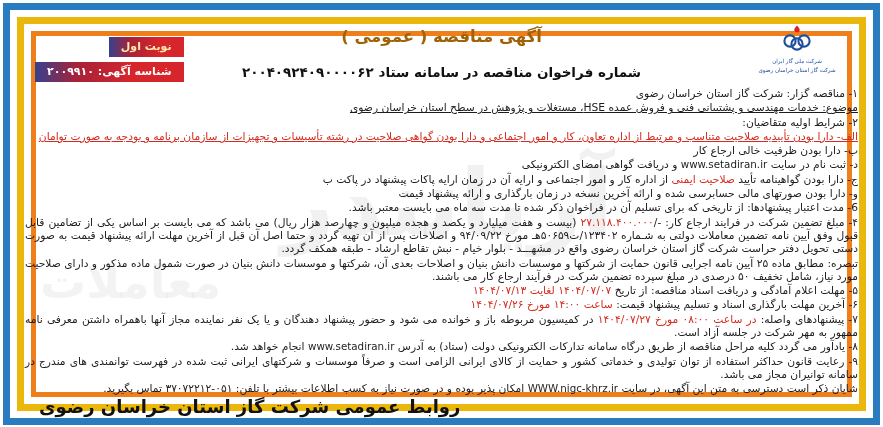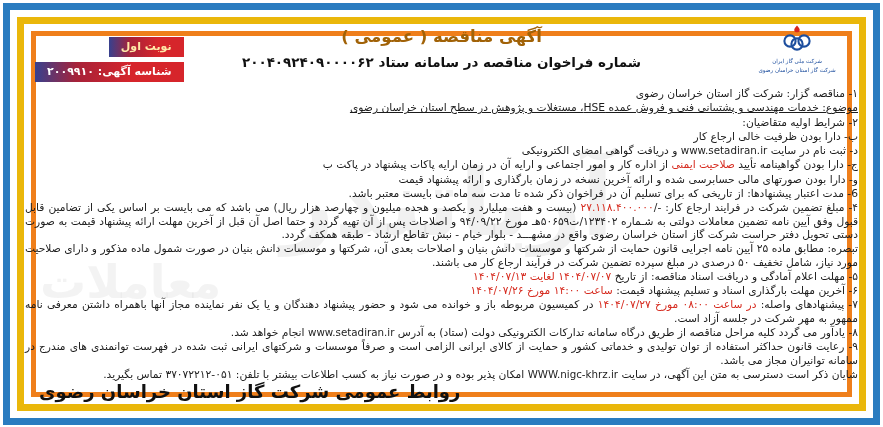--- a/index.html
+++ b/index.html
@@ -35,21 +35,21 @@
   .header{position:relative;height:62px;}
   .badges{position:absolute;left:10px;top:12px;display:flex;flex-direction:column;align-items:flex-start;gap:5px;}
   .badge{
     background:linear-gradient(90deg,#37418f 0%,#a72239 28%,#d6252b 65%,#d6252b 100%);
     color:#fff;font-weight:bold;font-size:11px;line-height:17px;
     padding:1px 12px 2px 12px;white-space:nowrap;
   }
   .badge.first{color:#ffe9a8;}
   .titles{position:absolute;left:150px;right:150px;top:2px;text-align:center;}
   .main-title{color:#a16207;font-weight:bold;font-size:16.5px;margin:0 0 6px 0;}
-  .sub-title{color:#111;font-weight:bold;font-size:13.5px;margin:8px;}
+  .sub-title{color:#111;font-weight:bold;font-size:13.5px;margin:18px;}
   .logo{position:absolute;right:6px;top:0;width:110px;text-align:center;}
   .logo-text{color:#1d4e9e;font-size:5.6px;line-height:1.5;margin-top:1px;}
 
   
   .doc-body{font-size:10.7px;line-height:13.3px;color:#1c1c1c;text-align:justify;text-align-last:right;}
   .doc-body p{margin:0 0 1px 0;}
   .red{color:#d62b1f;}
   .red-underline{color:#d62b1f;text-decoration:underline;}
   .underline{text-decoration:underline;}
   .latin{direction:ltr;unicode-bidi:embed;font-size:10.3px;}
@@ -96,20 +96,21 @@
           </svg>
           <div class="logo-text">شرکت ملی گاز ایران</div>
           <div class="logo-text">شرکت گاز استان خراسان رضوی</div>
         </div>
       </div>
 
       <div class="doc-body">
         <p><span>۱- مناقصه گزار: شرکت گاز استان خراسان رضوی</span></p>
         <p><span class="underline">موضوع: خدمات مهندسی و پشتیبانی فنی و فروش عمده HSE، مستغلات و پژوهش در سطح استان خراسان رضوی</span></p>
         <p><span>۲- شرایط اولیه متقاضیان:</span></p>
+        <p><span class="red-underline">الف- دارا بودن تأییدیه صلاحیت متناسب و مرتبط از اداره تعاون، کار و امور اجتماعی و دارا بودن گواهی صلاحیت در رشته تأسیسات و تجهیزات از سازمان برنامه و بودجه به صورت توامان</span></p>
         <p><span>ب- دارا بودن ظرفیت خالی ارجاع کار</span></p>
         <p><span>د- ثبت نام در سایت </span><span class="latin">www.setadiran.ir</span><span> و دریافت گواهی امضای الکترونیکی</span></p>
         <p><span>ج- دارا بودن گواهینامه تأیید </span><span class="red">صلاحیت ایمنی</span><span> از اداره کار و امور اجتماعی و ارایه آن در زمان ارایه پاکات پیشنهاد در پاکت ب</span></p>
         <p><span>و- دارا بودن صورتهای مالی حسابرسی شده و ارائه آخرین نسخه در زمان بارگذاری و ارائه پیشنهاد قیمت</span></p>
         <p><span>6- مدت اعتبار پیشنهادها: از تاریخی که برای تسلیم آن در فراخوان ذکر شده تا مدت سه ماه می بایست معتبر باشد.</span></p>
         <p><span>۴- مبلغ تضمین شرکت در فرایند ارجاع کار: -/</span><span class="red">۲۷.۱۱۸.۴۰۰.۰۰۰</span><span> (بیست و هفت میلیارد و یکصد و هجده میلیون و چهارصد هزار ریال) می باشد که می بایست بر اساس یکی از تضامین قابل قبول وفق آیین نامه تضمین معاملات دولتی به شـماره ۱۲۳۴۰۲/ت۵۰۶۵۹هـ مورخ ۹۴/۰۹/۲۲ و اصلاحات پس از آن تهیه گردد و حتما اصل آن قبل از آخرین مهلت ارائه پیشنهاد قیمت به صورت دستی تحویل دفتر حراست شرکت گاز استان خراسان رضوی واقع در مشهـــد - بلوار خیام - نبش تقاطع ارشاد - طبقه همکف گردد.</span></p>
         <p><span>تبصره: مطابق ماده ۲۵ آیین نامه اجرایی قانون حمایت از شرکتها و موسسات دانش بنیان و اصلاحات بعدی آن، شرکتها و موسسات دانش بنیان در صورت شمول ماده مذکور و دارای صلاحیت مورد نیاز، شامل تخفیف ۵۰ درصدی در مبلغ سپرده تضمین شرکت در فرآیند ارجاع کار می باشند.</span></p>
         <p><span>۵- مهلت اعلام آمادگی و دریافت اسناد مناقصه: از تاریخ </span><span class="red">۱۴۰۴/۰۷/۰۷ لغایت ۱۴۰۴/۰۷/۱۳</span></p>
         <p><span>۶- آخرین مهلت بارگذاری اسناد و تسلیم پیشنهاد قیمت: </span><span class="red">ساعت ۱۴:۰۰ مورخ ۱۴۰۴/۰۷/۲۶</span></p>
         <p><span>۷- پیشنهادهای واصله: </span><span class="red">در ساعت ۰۸:۰۰ مورخ ۱۴۰۴/۰۷/۲۷</span><span> در کمیسیون مربوطه باز و خوانده می شود و حضور پیشنهاد دهندگان و یا یک نفر نماینده مجاز آنها باهمراه داشتن معرفی نامه ممهور به مهر شرکت در جلسه آزاد است.</span></p>

